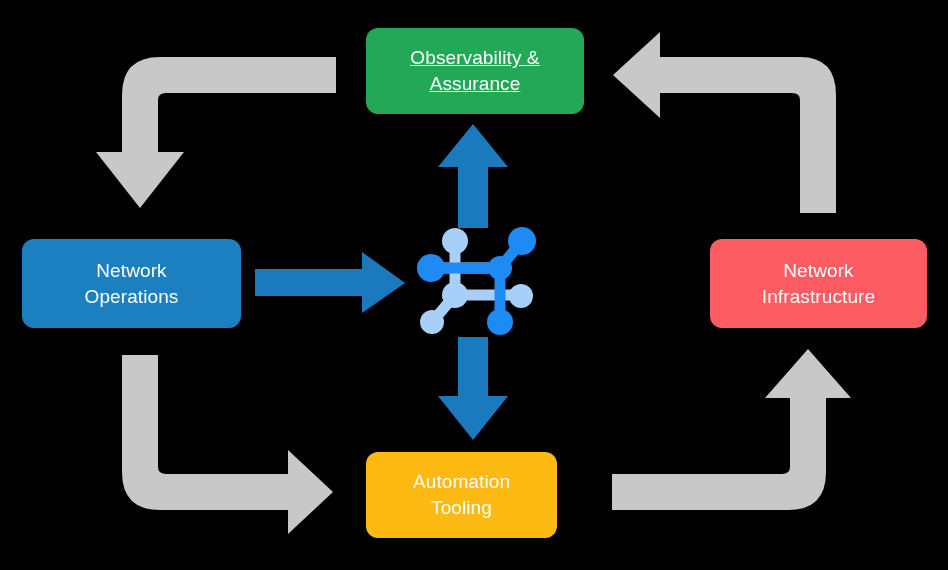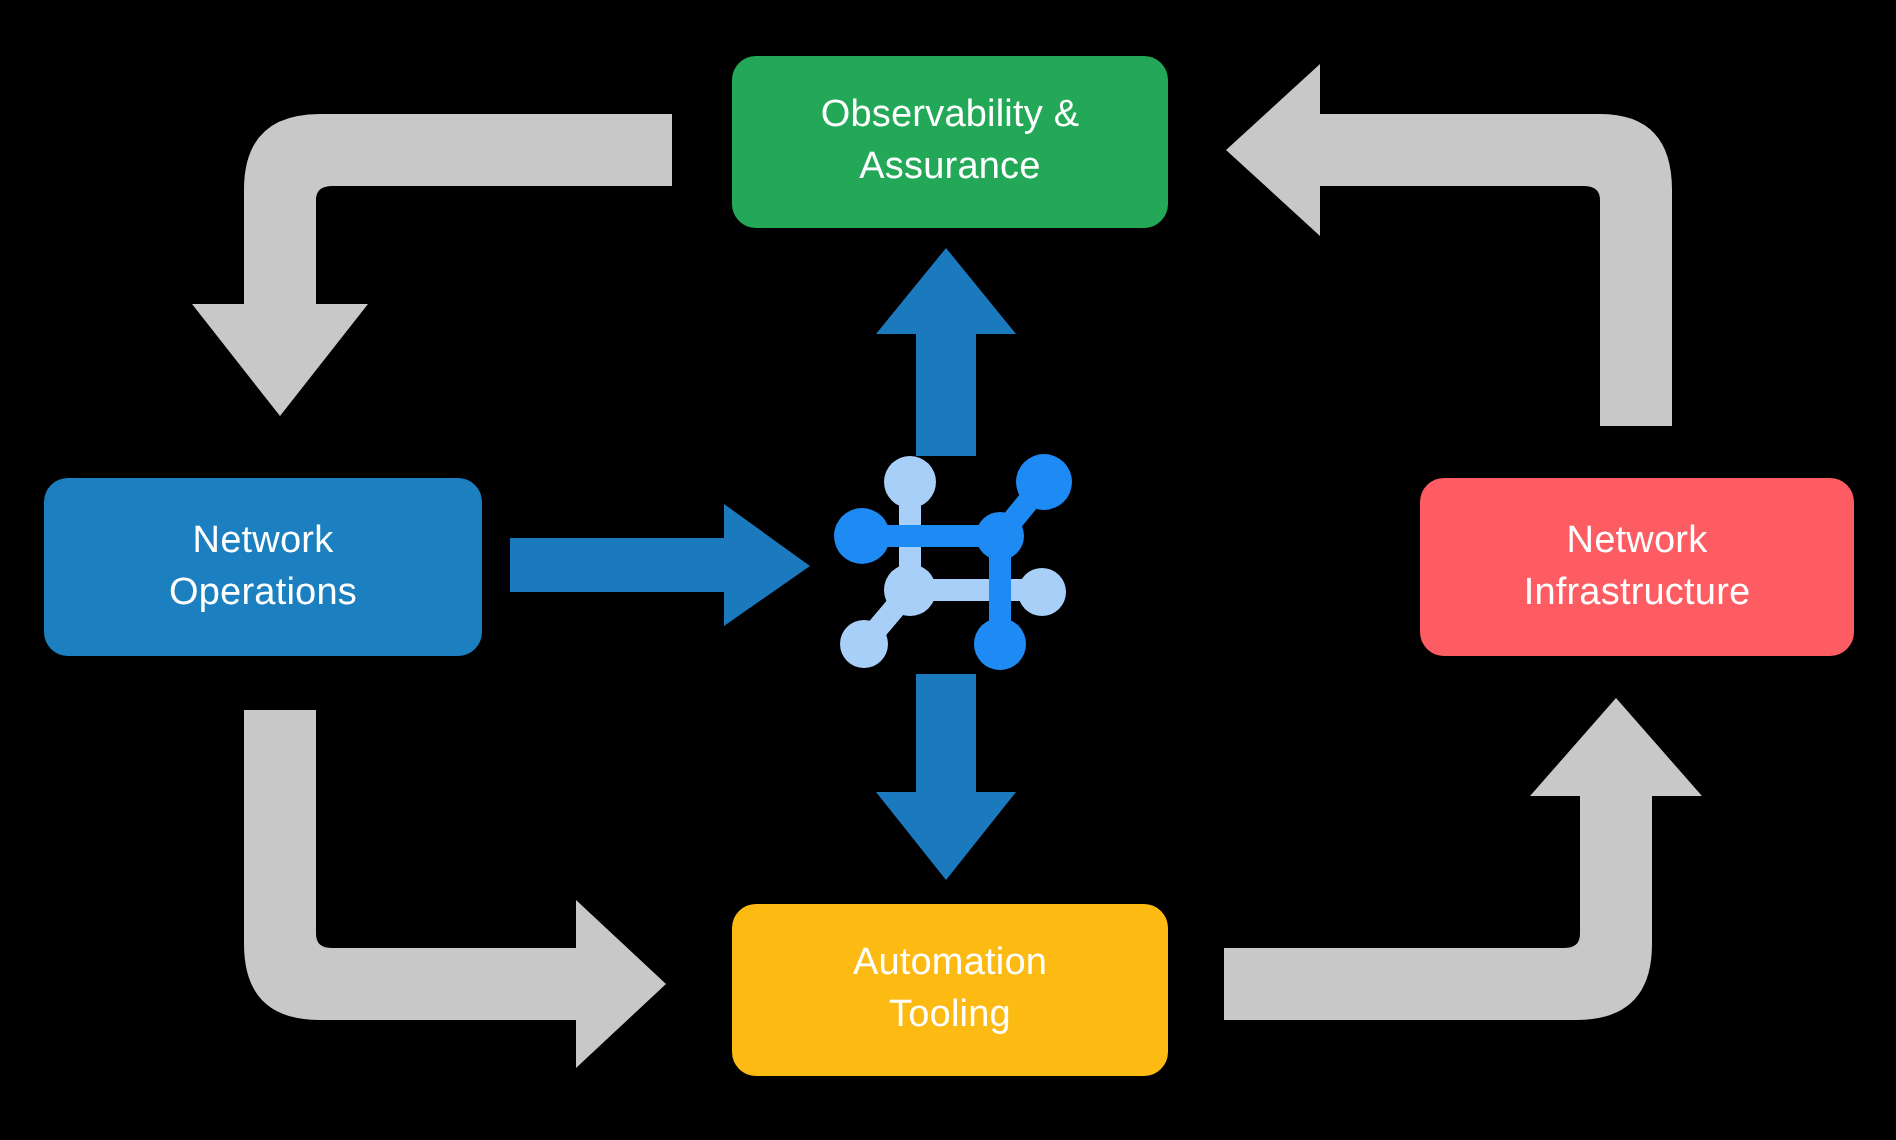--- a/index.html
+++ b/index.html
@@ -30,31 +30,32 @@
     font-weight: 400;
     line-height: 1.35;
     letter-spacing: 0.1px;
     box-sizing: border-box;
     padding: 6px 10px;
     white-space: pre-line;
   }
   #box-observability {
     left: 366px; top: 28px; width: 218px; height: 86px;
     background: #22A857;
+    text-decoration: underline;
   }
   #box-network-operations {
     left: 22px; top: 239px; width: 219px; height: 89px;
     background: #1B7FC0;
   }
   #box-network-infrastructure {
     left: 710px; top: 239px; width: 217px; height: 89px;
     background: #FC5C62;
   }
   #box-automation-tooling {
-    left: 366px; top: 452px; width: 218px; height: 86px;
+    left: 366px; top: 452px; width: 191px; height: 86px;
     background: #FCBA12;
   }
   .svg-layer {
     position: absolute;
     left: 0; top: 0;
     width: 948px;
     height: 570px;
     pointer-events: none;
   }
   .svg-layer * { pointer-events: auto; }

